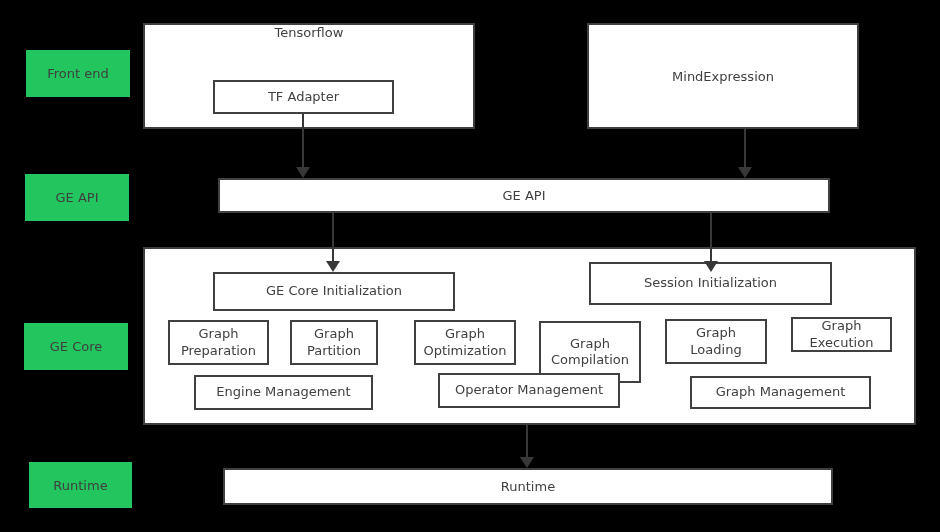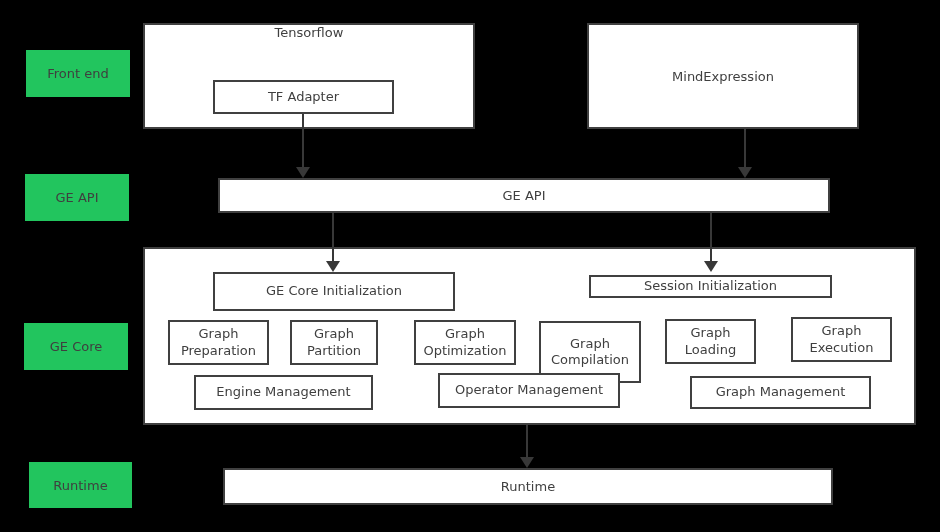--- a/index.html
+++ b/index.html
@@ -56,28 +56,28 @@
     <div class="innerbox" style="left:68px;top:55px;width:181px;height:34px">TF Adapter</div>
   </div>
 
   <div class="bigbox centerbox" style="left:587px;top:23px;width:272px;height:106px">MindExpression</div>
 
   <div class="bigbox centerbox" style="left:218px;top:178px;width:612px;height:35px">GE API</div>
 
   <div class="bigbox" style="left:143px;top:247px;width:773px;height:178px">
 
     <div class="innerbox" style="left:68px;top:23px;width:242px;height:39px">GE Core Initialization</div>
-    <div class="innerbox" style="left:444px;top:26px;width:243px;height:23px">Session Initialization</div>
+    <div class="innerbox" style="left:444px;top:13px;width:243px;height:43px">Session Initialization</div>
 
     <div class="innerbox" style="left:23px;top:71px;width:101px;height:45px">Graph Preparation</div>
     <div class="innerbox" style="left:145px;top:71px;width:88px;height:45px">Graph Partition</div>
     <div class="innerbox" style="left:269px;top:71px;width:102px;height:45px">Graph Optimization</div>
     <div class="innerbox" style="left:394px;top:72px;width:102px;height:62px">Graph Compilation</div>
-    <div class="innerbox" style="left:520px;top:70px;width:91px;height:45px">Graph Loading</div>
-    <div class="innerbox" style="left:646px;top:68px;width:101px;height:45px">Graph Execution</div>
+    <div class="innerbox" style="left:520px;top:70px;width:102px;height:45px">Graph Loading</div>
+    <div class="innerbox" style="left:646px;top:68px;width:101px;height:35px">Graph Execution</div>
 
     <div class="innerbox" style="left:49px;top:126px;width:179px;height:35px">Engine Management</div>
     <div class="innerbox" style="left:293px;top:124px;width:182px;height:35px">Operator Management</div>
     <div class="innerbox" style="left:545px;top:127px;width:181px;height:33px">Graph Management</div>
   </div>
 
   <div class="bigbox centerbox" style="left:223px;top:468px;width:610px;height:37px">Runtime</div>
 
   <div class="arrow" style="left:296px;top:114px;height:64px">
     <div class="stem"></div>

